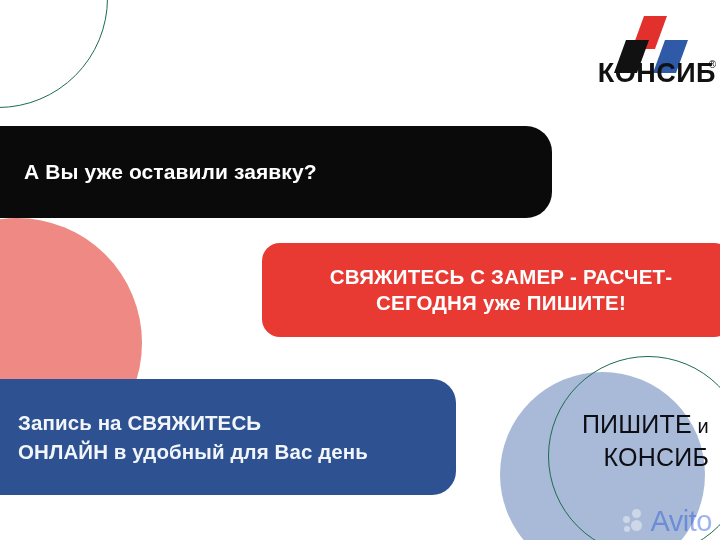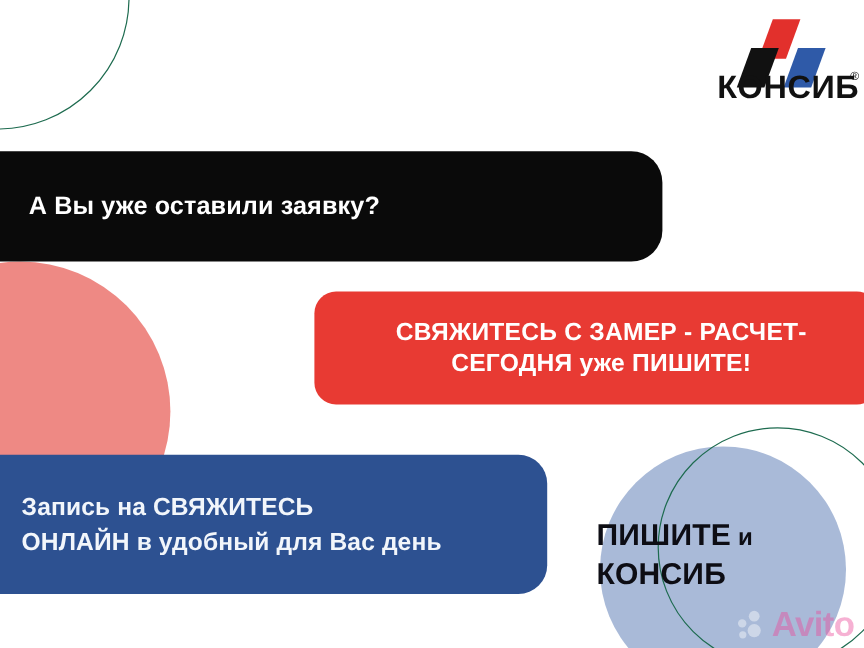--- a/index.html
+++ b/index.html
@@ -166,27 +166,26 @@
     line-height: 1.42;
     letter-spacing: 0.1px;
   }
 
   
   .circle-text {
     position: absolute;
     left: 497px;
     top: 408px;
     width: 212px;
-    text-align: left;
+    text-align: right;
     color: #0d0d14;
     font-size: 25px;
-    font-weight: bold;
+    font-weight: normal;
     line-height: 1.3;
     letter-spacing: 0.2px;
-    margin-top: 22px;
   }
   .circle-text .small {
     font-size: 20px;
   }
 
   
   .watermark {
     position: absolute;
     right: 8px;
     bottom: 4px;
@@ -206,22 +205,22 @@
     border-radius: 50%;
     background: #ffffff;
     display: block;
   }
   .wm-dots i:nth-child(1) { width: 9px;  height: 9px;  left: 9px;  top: 0px; }
   .wm-dots i:nth-child(2) { width: 7px;  height: 7px;  left: 0px;  top: 7px; }
   .wm-dots i:nth-child(3) { width: 11px; height: 11px; left: 8px;  top: 11px; }
   .wm-dots i:nth-child(4) { width: 6px;  height: 6px;  left: 1px;  top: 17px; }
   .wm-text {
     font-size: 29px;
-    font-weight: bold;
-    color: #ec4899;
+    font-weight: normal;
+    color: #1d4ed8;
     line-height: 1;
     letter-spacing: -0.5px;
   }
 </style>
 </head>
 <body>
 
 <div id="canvas">
 
   <div class="deco-ring-topleft"></div>

